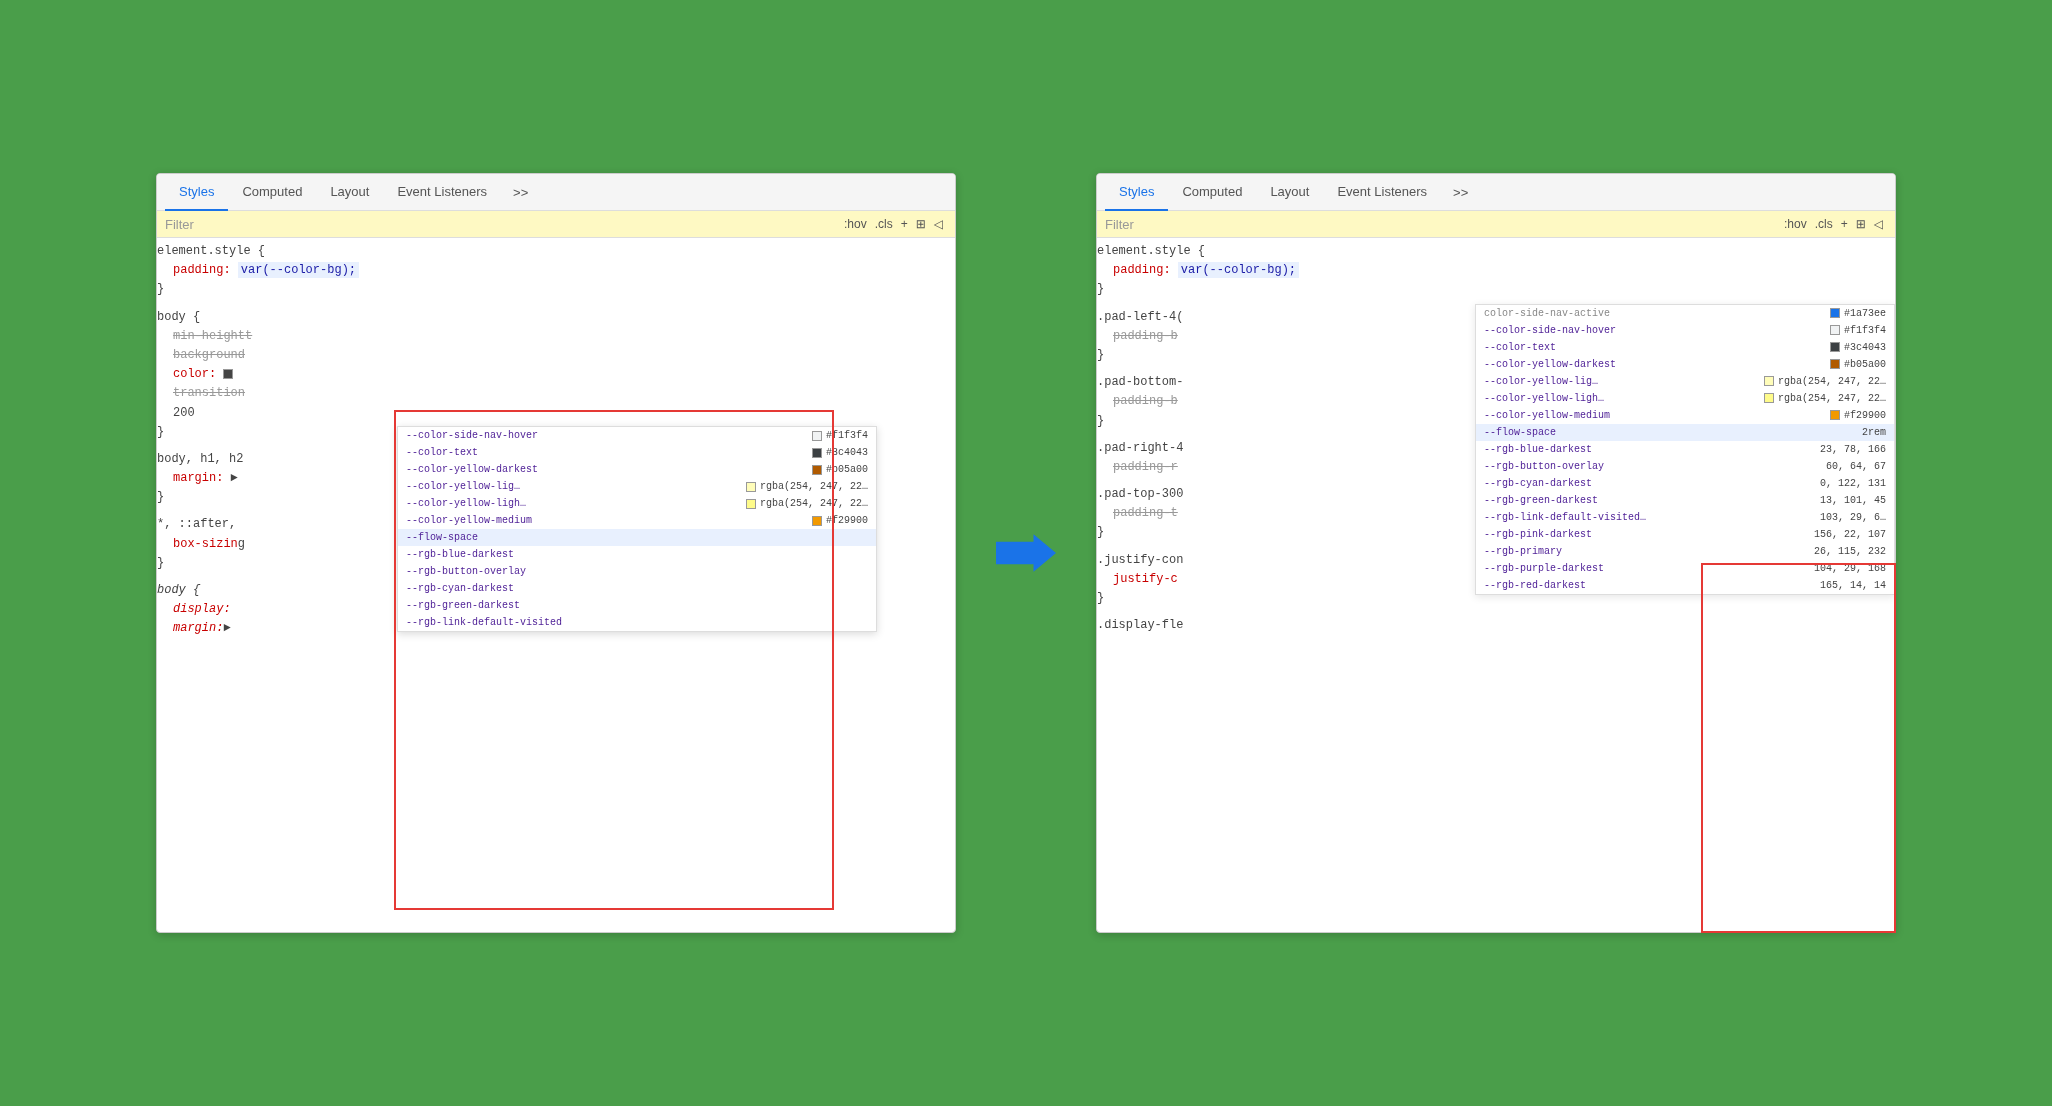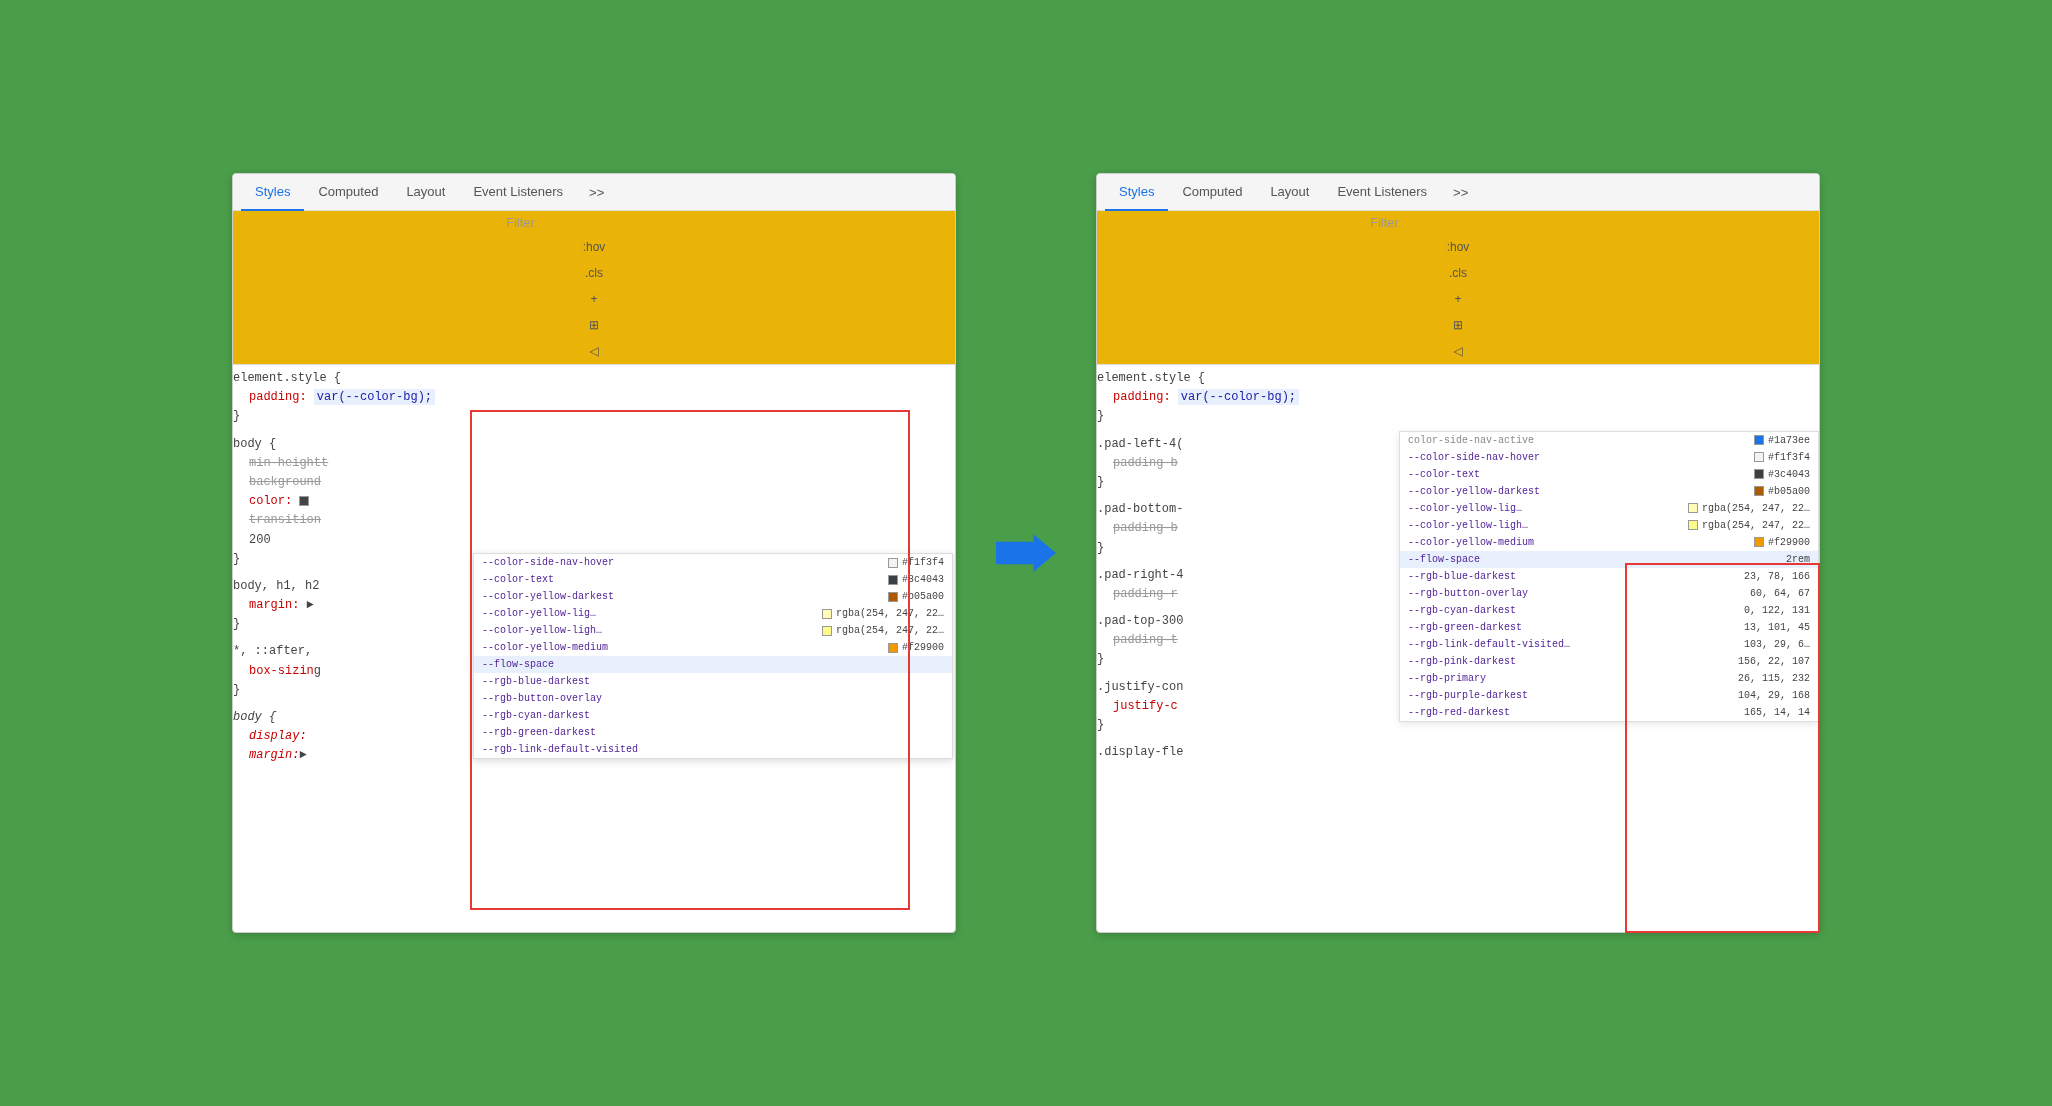--- a/index.html
+++ b/index.html
@@ -14,21 +14,21 @@
     }
     .container {
       display: flex;
       align-items: center;
       gap: 40px;
     }
     .devtools-panel {
       background: #fff;
       border: 1px solid #ccc;
       border-radius: 4px;
-      width: 724px;
+      width: 800px;
       min-height: 760px;
       overflow: hidden;
       box-shadow: 0 2px 8px rgba(0,0,0,0.2);
     }
     .tabs-bar {
       display: flex;
       align-items: center;
       border-bottom: 1px solid #ddd;
       background: #f5f5f5;
       padding: 0 8px;
@@ -50,23 +50,21 @@
       padding: 10px 8px;
       font-size: 13px;
       color: #555;
       margin-left: 4px;
     }
     .filter-bar {
       display: flex;
       align-items: center;
       padding: 4px 8px;
       border-bottom: 1px solid #ddd;
-      background: #eab308;
-      gap: 8px;
-      flex-direction: column;
+      background: #fef9c3;
     }
     .filter-input {
       flex: 1;
       border: none;
       outline: none;
       font-size: 13px;
       color: #333;
       background: transparent;
     }
     .filter-input::placeholder { color: #999; }

